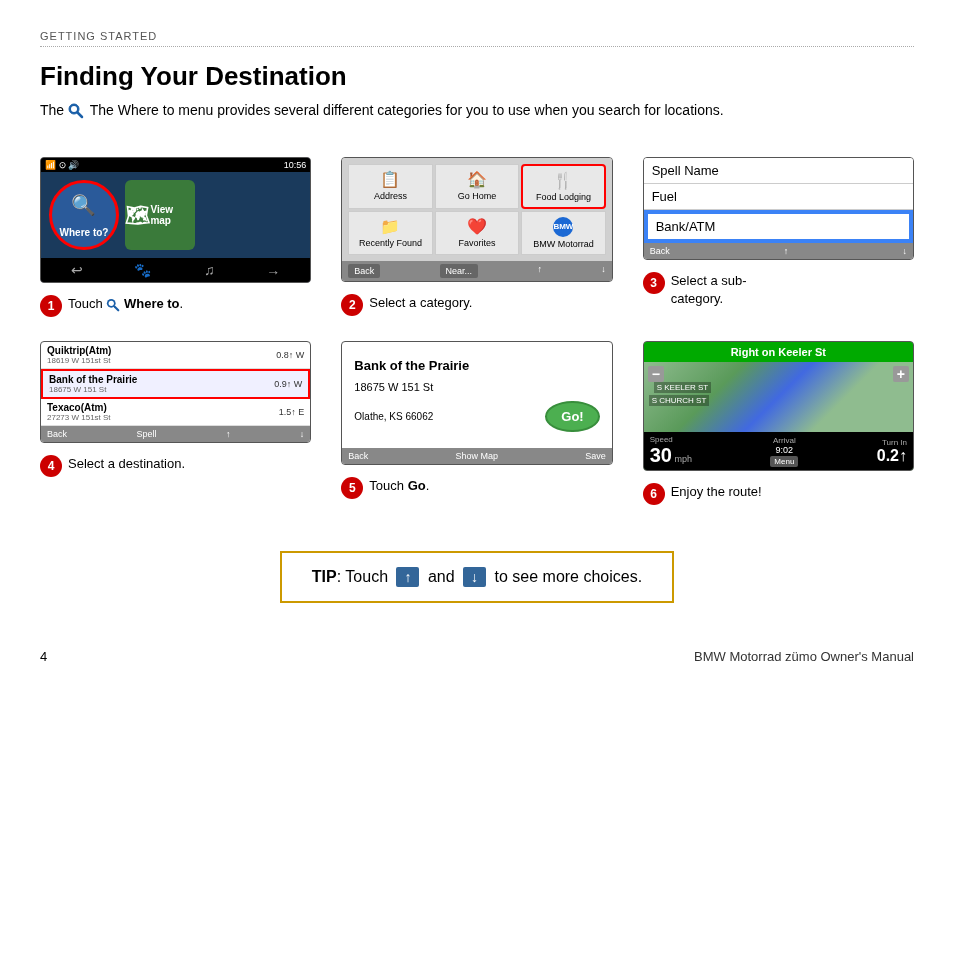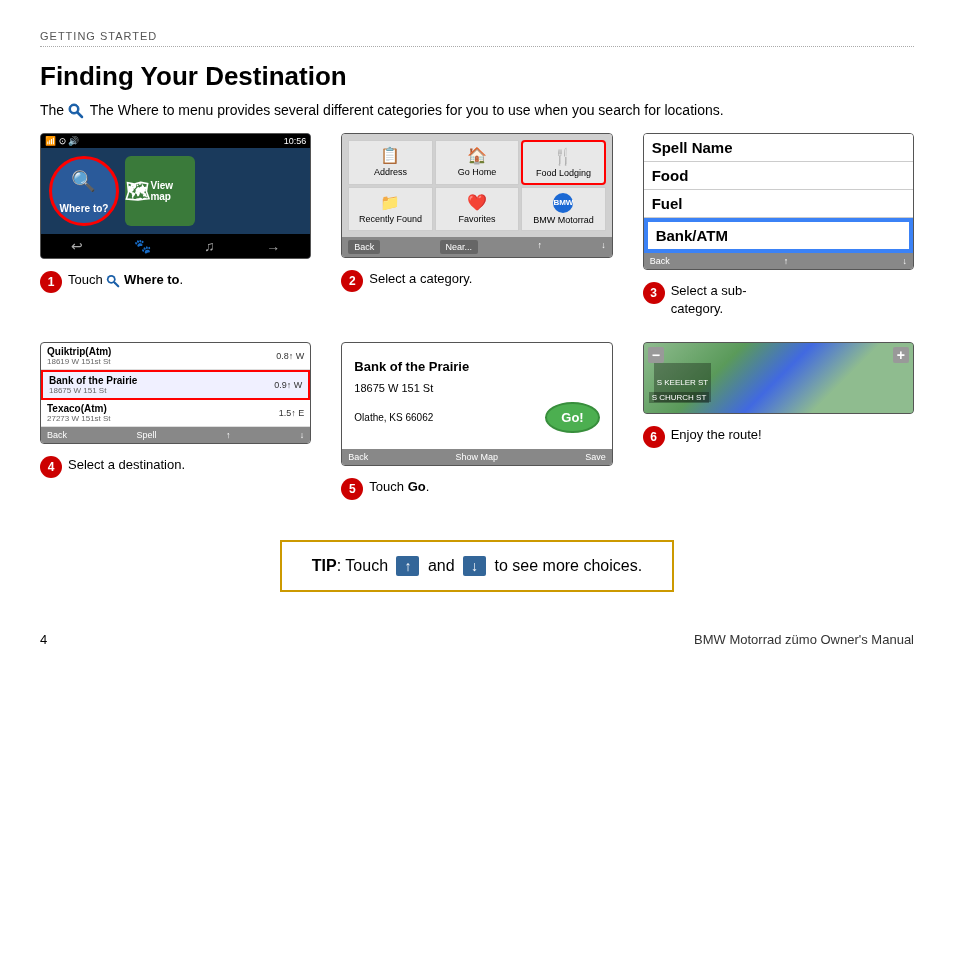--- a/index.html
+++ b/index.html
@@ -21,21 +21,21 @@
       margin-bottom: 14px;
       font-variant: small-caps;
     }
     .page-title {
       font-size: 26px;
       font-weight: bold;
       margin-bottom: 8px;
     }
     .intro-text {
       font-size: 14px;
-      margin-bottom: 12px;
+      margin-bottom: 36px;
       line-height: 1.5;
     }
     .screenshots-grid {
       display: grid;
       grid-template-columns: repeat(3, 1fr);
       gap: 24px 30px;
       margin-bottom: 30px;
     }
     .screenshot-cell {
       display: flex;
@@ -148,23 +148,22 @@
       color: #fff;
       font-size: 9px;
     }
     
     .screen3 {
       background: #f0f0f0;
     }
     .screen3-item {
       padding: 5px 8px;
       border-bottom: 1px solid #ccc;
-      font-size: 15px;
+      font-size: 13px;
       background: #fff;
-      font-weight: bold;
     }
     .screen3-item.selected {
       border: 4px solid #3b82f6;
       background: #fff;
     }
     .screen3-footer {
       background: #888;
       display: flex;
       justify-content: space-between;
       padding: 3px 6px;
@@ -269,25 +268,25 @@
       position: relative;
       overflow: hidden;
     }
     .screen6-road {
       position: absolute;
       top: 20px;
       left: 10px;
       font-size: 8px;
       color: #fff;
       background: rgba(0,0,0,0.3);
-      padding: 15px 3px;
+      padding: 1px 3px;
     }
     .screen6-church {
       position: absolute;
-      bottom: 10px;
+      bottom: 26px;
       left: 5px;
       font-size: 8px;
       color: #fff;
       background: rgba(0,0,0,0.3);
       padding: 1px 3px;
     }
     .screen6-footer {
       background: #000;
       color: #fff;
       display: flex;
@@ -330,21 +329,21 @@
     }
     .step-text .blue {
       color: #0066cc;
       font-weight: bold;
     }
     .tip-box {
       border: 2px solid #cc9900;
       padding: 14px 30px;
       text-align: center;
       font-size: 16px;
-      margin: 10px auto;
+      margin: 16px auto;
       max-width: 580px;
     }
     .tip-btn {
       display: inline-flex;
       align-items: center;
       justify-content: center;
       background: #336699;
       color: #fff;
       font-weight: bold;
       padding: 2px 8px;
@@ -466,23 +465,20 @@
     <div class="step-caption">
       <span class="step-number">2</span>
       <span class="step-text">Select a category.</span>
     </div>
   </div>
 
   <div class="screenshot-cell">
     <div class="screen-frame screen3">
       <div class="screen3-item">
         <span>Spell Name</span>
-      </div>
-      <div class="screen3-item">
-        <span>Food</span>
       </div>
       <div class="screen3-item">
         <span>Fuel</span>
       </div>
       <div class="screen3-item selected">
         <span>Bank/ATM</span>
       </div>
       <div class="screen3-footer">
         <span>Back</span>
         <span>↑</span>
@@ -548,26 +544,43 @@
       </div>
     </div>
     <div class="step-caption">
       <span class="step-number">5</span>
       <span class="step-text">Touch <span class="blue"><b>Go</b></span>.</span>
     </div>
   </div>
 
   <div class="screenshot-cell">
     <div class="screen-frame screen6">
+      <div class="screen6-header">Right on Keeler St</div>
       <div class="screen6-map">
         <span class="screen6-road">S KEELER ST</span>
         <span class="screen6-church">S CHURCH ST</span>
 
         <span style="position:absolute;top:4px;left:4px;background:#999;color:#fff;font-size:14px;font-weight:bold;padding:0 4px;border-radius:2px;">−</span>
         <span style="position:absolute;top:4px;right:4px;background:#999;color:#fff;font-size:14px;font-weight:bold;padding:0 4px;border-radius:2px;">+</span>
+      </div>
+      <div class="screen6-footer">
+        <div>
+          <div style="font-size:8px;color:#aaa">Speed</div>
+          <span class="screen6-speed">30</span>
+          <span style="font-size:9px;color:#aaa">mph</span>
+        </div>
+        <div style="text-align:center">
+          <div style="font-size:8px;color:#aaa">Arrival</div>
+          <span>9:02</span>
+          <div style="font-size:8px;background:#555;padding:1px 4px;border-radius:2px;margin-top:1px">Menu</div>
+        </div>
+        <div style="text-align:right">
+          <div style="font-size:8px;color:#aaa">Turn In</div>
+          <span style="font-size:16px;font-weight:bold">0.2↑</span>
+        </div>
       </div>
     </div>
     <div class="step-caption">
       <span class="step-number">6</span>
       <span class="step-text">Enjoy the route!</span>
     </div>
   </div>
 
 </div>
 

